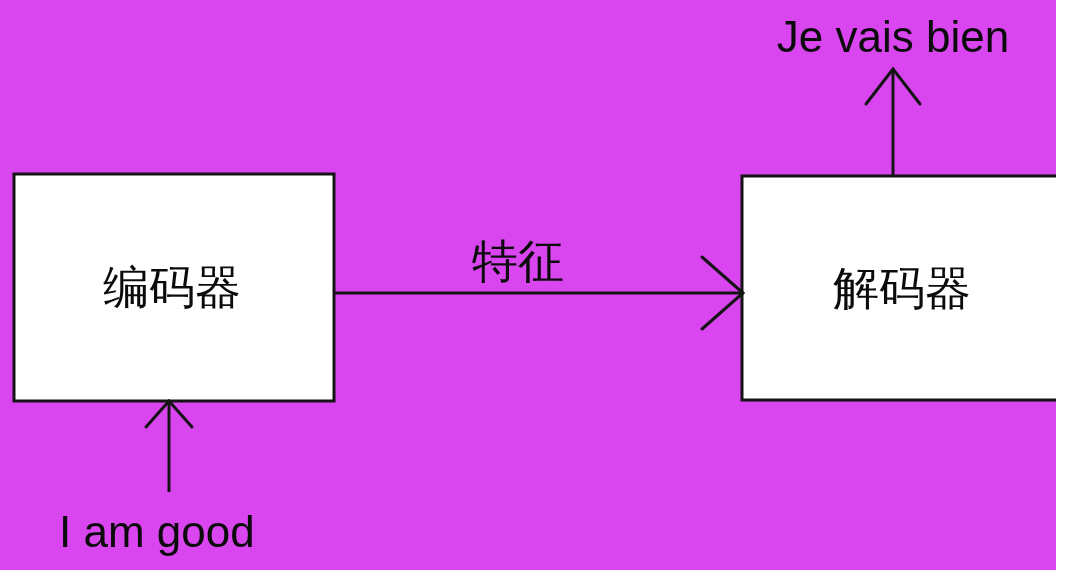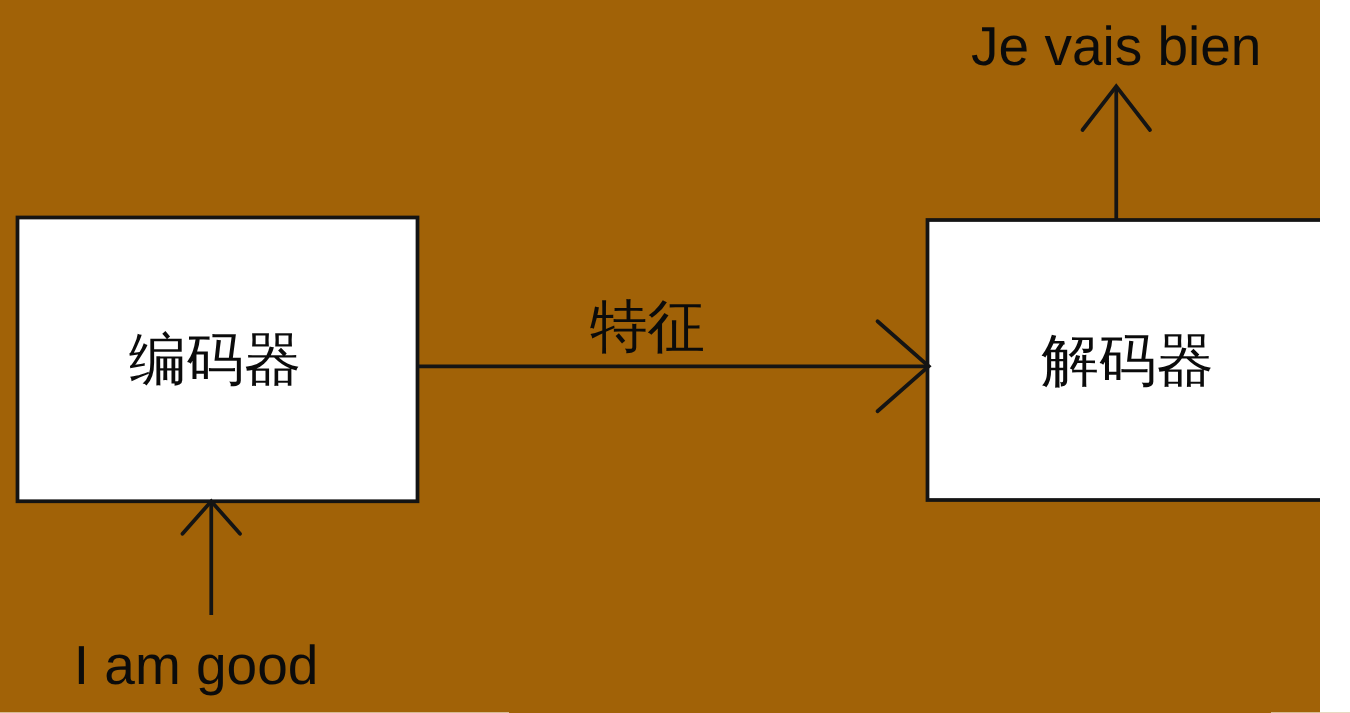--- a/index.html
+++ b/index.html
@@ -4,21 +4,21 @@
 <style>
   html, body {
     margin: 0;
     padding: 0;
     background: #ffffff;
   }
   #canvas {
     position: relative;
     width: 1056px;
     height: 570px;
-    background: #a16207;
+    background: #d946ef;
     overflow: hidden;
     font-family: "Liberation Sans", "DejaVu Sans", sans-serif;
   }
   #diagram-svg {
     position: absolute;
     left: 0;
     top: 0;
     width: 1080px;
     height: 570px;
   }

